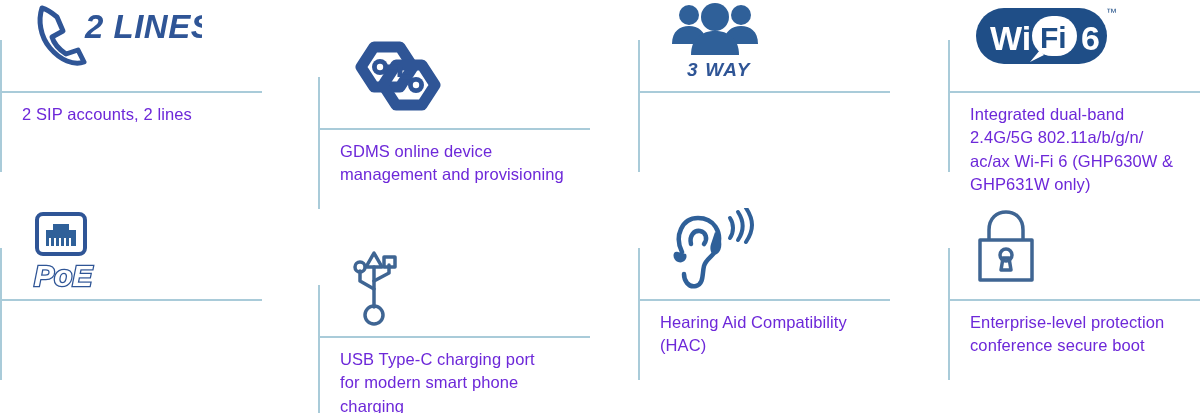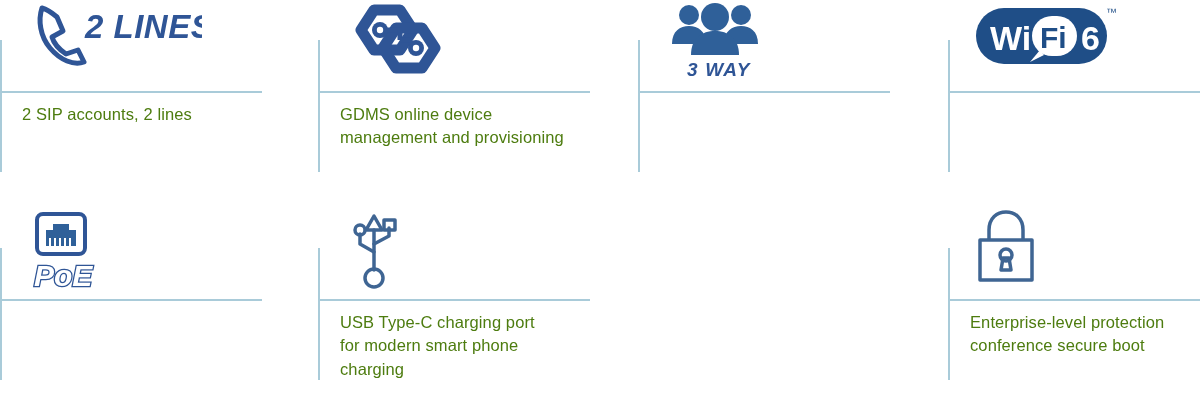--- a/index.html
+++ b/index.html
@@ -32,29 +32,29 @@
   .icon-wrap {
     position: absolute;
     left: 22px; top: 0px;
     height: 86px;
     display: flex;
     align-items: flex-start;
   }
   .desc {
     position: absolute;
     left: 22px; top: 103px;
-    color: #4d7c0f;
+    color: #6d28d9;
     font-size: 16.5px;
     line-height: 1.42;
     letter-spacing: .1px;
     white-space: pre-line;
   }
   
   .c1 { left: 0px;   width: 300px; }
-  .c2 { left: 318px; width: 310px; }
+  .c2 { left: 318px; width: 310px; margin-top: 37px; }
   .c3 { left: 638px; width: 300px; padding-left: 16px; }
   .c4 { left: 948px; width: 252px; }
   .r1 { top: 0px; }
   .r2 { top: 208px; }
   .c1 .hline { width: 262px; }
   .c2 .hline { width: 272px; }
   .c3 .hline { width: 252px; }
   .c4 .hline { width: 252px; }
   svg { display:block; }
 </style>
@@ -130,20 +130,24 @@
       <svg width="150" height="72" viewBox="0 0 150 72">
         <rect x="6" y="8" width="131" height="56" rx="28" fill="#1f4e87"></rect>
         <text x="20" y="50" font-family="'Liberation Sans',sans-serif" font-size="34" font-weight="bold" fill="#ffffff">Wi</text>
         <rect x="62" y="16" width="45" height="40" rx="20" fill="#ffffff"></rect>
         <path d="M70 50 L60 62 L74 55 Z" fill="#ffffff"></path>
         <text x="70" y="48" font-family="'Liberation Sans',sans-serif" font-size="30" font-weight="bold" fill="#1f4e87">Fi</text>
         <text x="111" y="50" font-family="'Liberation Sans',sans-serif" font-size="34" font-weight="bold" fill="#ffffff">6</text>
         <text x="136" y="16" font-family="'Liberation Sans',sans-serif" font-size="11" fill="#1f4e87">™</text>
       </svg>
     </div>
+    <div class="desc">Integrated dual-band
+2.4G/5G 802.11a/b/g/n/
+ac/ax Wi-Fi 6 (GHP630W &amp;
+GHP631W only)</div>
   </div>
 
   <div class="cell c1 r2">
     <div class="vline"></div>
     <div class="hline"></div>
     <div class="icon-wrap">
       <svg width="100" height="85" viewBox="0 0 100 85">
         <rect x="15" y="6" width="48" height="40" rx="6" fill="none" stroke="#2f5596" stroke-width="4"></rect>
         <path d="M24 38 L24 22 L31 22 L31 16 L47 16 L47 22 L54 22 L54 38 Z" fill="#2f6099"></path>
         <g stroke="#ffffff" stroke-width="2">
@@ -172,20 +176,44 @@
           <rect x="44" y="12" width="11" height="10"></rect>
           <circle cx="34" cy="70" r="9"></circle>
         </g>
       </svg>
     </div>
     <div class="desc">USB Type-C charging port
 for modern smart phone
 charging</div>
   </div>
 
+  <div class="cell c3 r2">
+    <div class="vline"></div>
+    <div class="hline"></div>
+    <div class="icon-wrap">
+      <svg width="110" height="86" viewBox="0 0 110 86">
+        <g fill="none" stroke="#2f6099" stroke-width="4.5" stroke-linecap="round">
+          <path d="M22 44 C14 28, 22 10, 38 10 C54 10, 62 24, 58 38 C55 48, 46 50, 44 58
+                   C42 66, 44 76, 36 78 C28 80, 24 72, 24 66"></path>
+          <path d="M31 36 C29 28, 34 22, 40 23 C46 24, 48 31, 44 36"></path>
+        </g>
+        <g fill="#2f6099">
+          <path d="M18 44 C12 42, 12 52, 18 54 C24 56, 28 50, 26 46 Z"></path>
+          <path d="M55 24 C62 26, 64 42, 57 46 C52 49, 49 42, 51 36 Z"></path>
+        </g>
+        <g fill="none" stroke="#2f6099" stroke-width="4" stroke-linecap="round">
+          <path d="M70 30 C74 24, 74 16, 70 10"></path>
+          <path d="M78 32 C84 23, 84 13, 78 4"></path>
+          <path d="M86 34 C94 22, 94 12, 86 0"></path>
+        </g>
+      </svg>
+    </div>
+    <div class="desc">Hearing Aid Compatibility
+(HAC)</div>
+  </div>
 
   <div class="cell c4 r2">
     <div class="vline"></div>
     <div class="hline"></div>
     <div class="icon-wrap">
       <svg width="90" height="80" viewBox="0 0 90 80">
         <g fill="none" stroke="#3f6593" stroke-width="3.5" stroke-linejoin="round">
           <path d="M19 32 L19 22 C19 10, 27 4, 36 4 C45 4, 53 10, 53 22 L53 32"></path>
           <rect x="10" y="32" width="52" height="40"></rect>
           <circle cx="36" cy="47" r="6"></circle>

